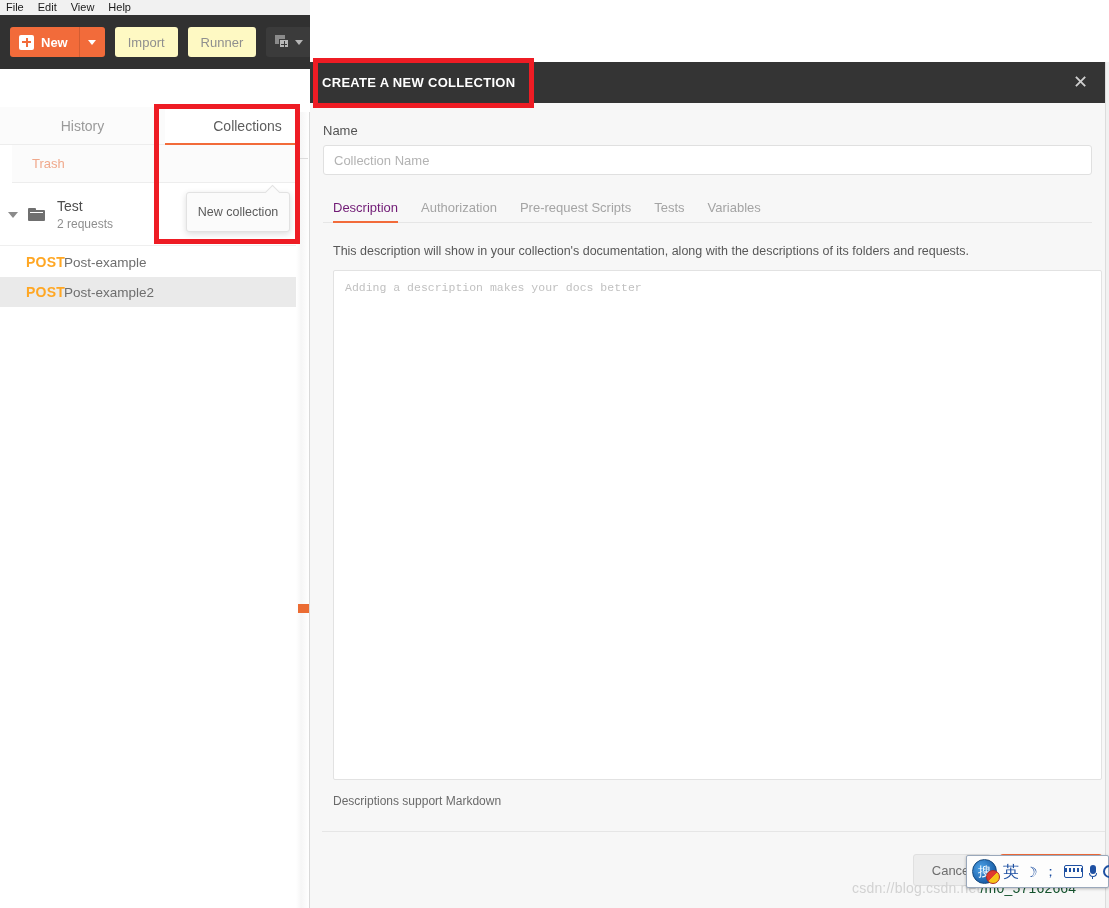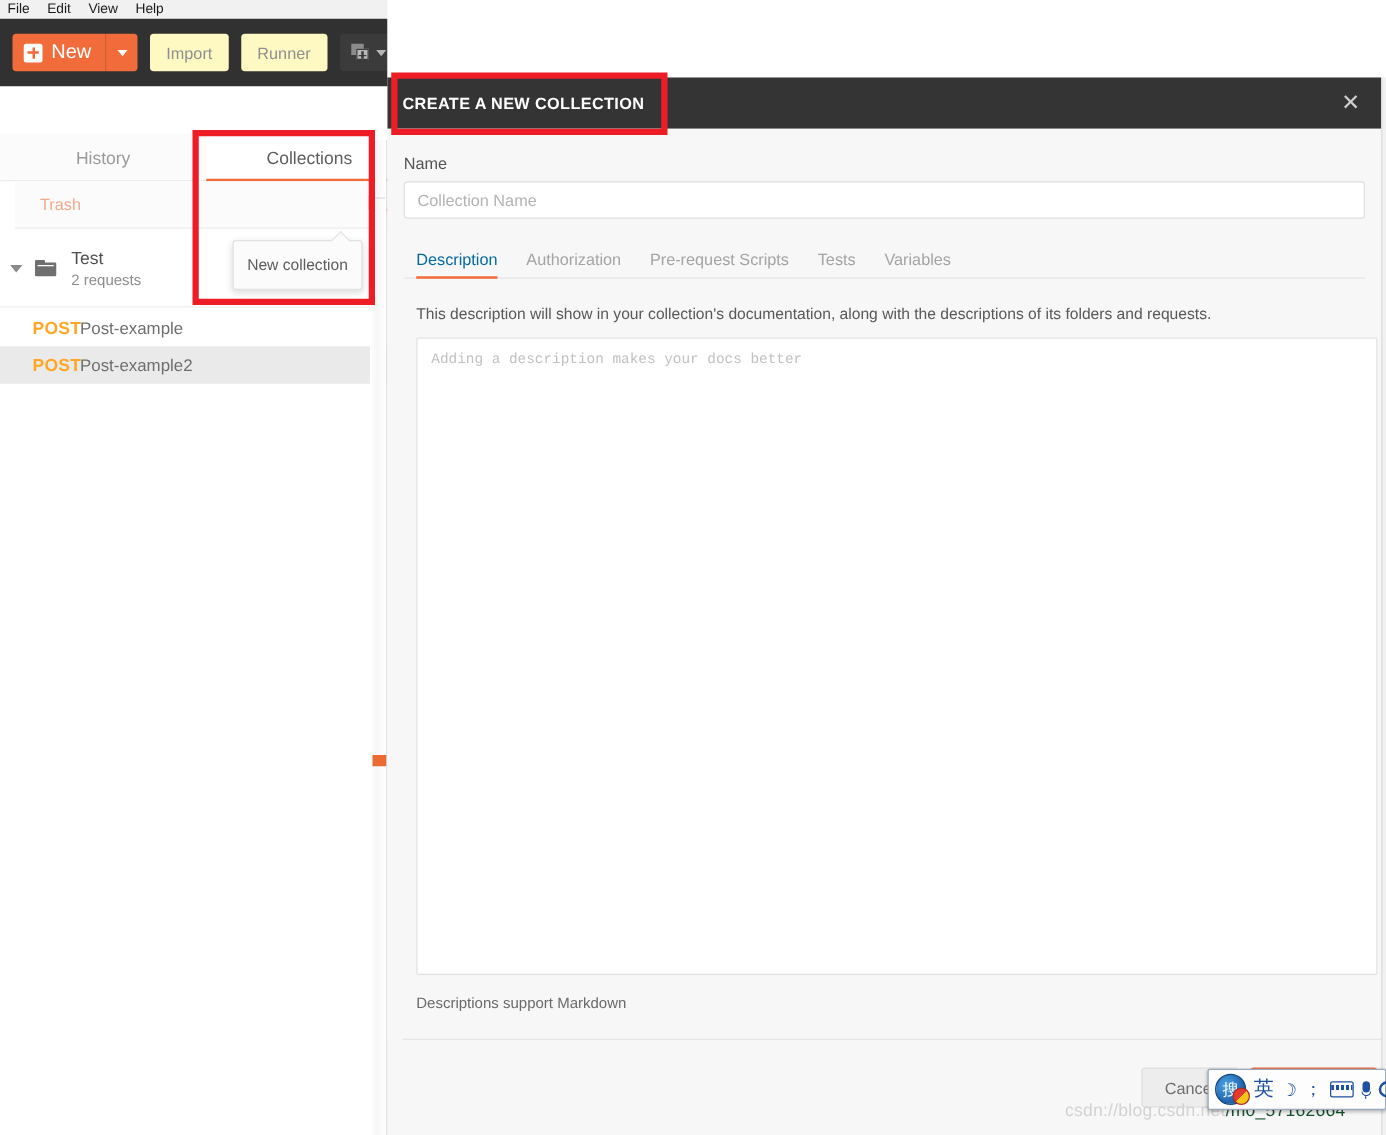--- a/index.html
+++ b/index.html
@@ -67,21 +67,21 @@
     border-radius: 2px;
     position: relative;
     flex: none;
   }
   .plus-box::before, .plus-box::after {
     content: ""; position: absolute; background: #f26b3a;
   }
   .plus-box::before { left: 6.5px; top: 3px; width: 2px; height: 9px; }
   .plus-box::after { left: 3px; top: 6.5px; width: 9px; height: 2px; }
   .btn-new-label {
-    color: #fff; font-size: 16px; font-weight: normal;
+    color: #fff; font-size: 13px; font-weight: bold;
   }
   .btn-new-caret {
     width: 26px; height: 30px;
     border-left: 1px solid rgba(0,0,0,.13);
     display: flex; align-items: center; justify-content: center;
   }
   .caret-down {
     width: 0; height: 0;
     border-left: 4px solid transparent;
     border-right: 4px solid transparent;
@@ -370,21 +370,21 @@
     border-bottom: 1px solid #e6e6e6;
     padding-left: 10px;
     height: 28px;
   }
   .modal-tab {
     font-size: 13px; color: #a4a4a4;
     position: relative;
     padding-bottom: 7px;
     cursor: pointer;
   }
-  .modal-tab.active { color: #0369a1; }
+  .modal-tab.active { color: #701a75; }
   .modal-tab.active::after {
     content: ""; position: absolute;
     left: 0; right: 0; bottom: -1px; height: 2px;
     background: #f26b3a;
   }
 
   .desc-hint {
     margin: 21px 0 12px 10px;
     font-size: 12.5px; color: #585858;
   }

